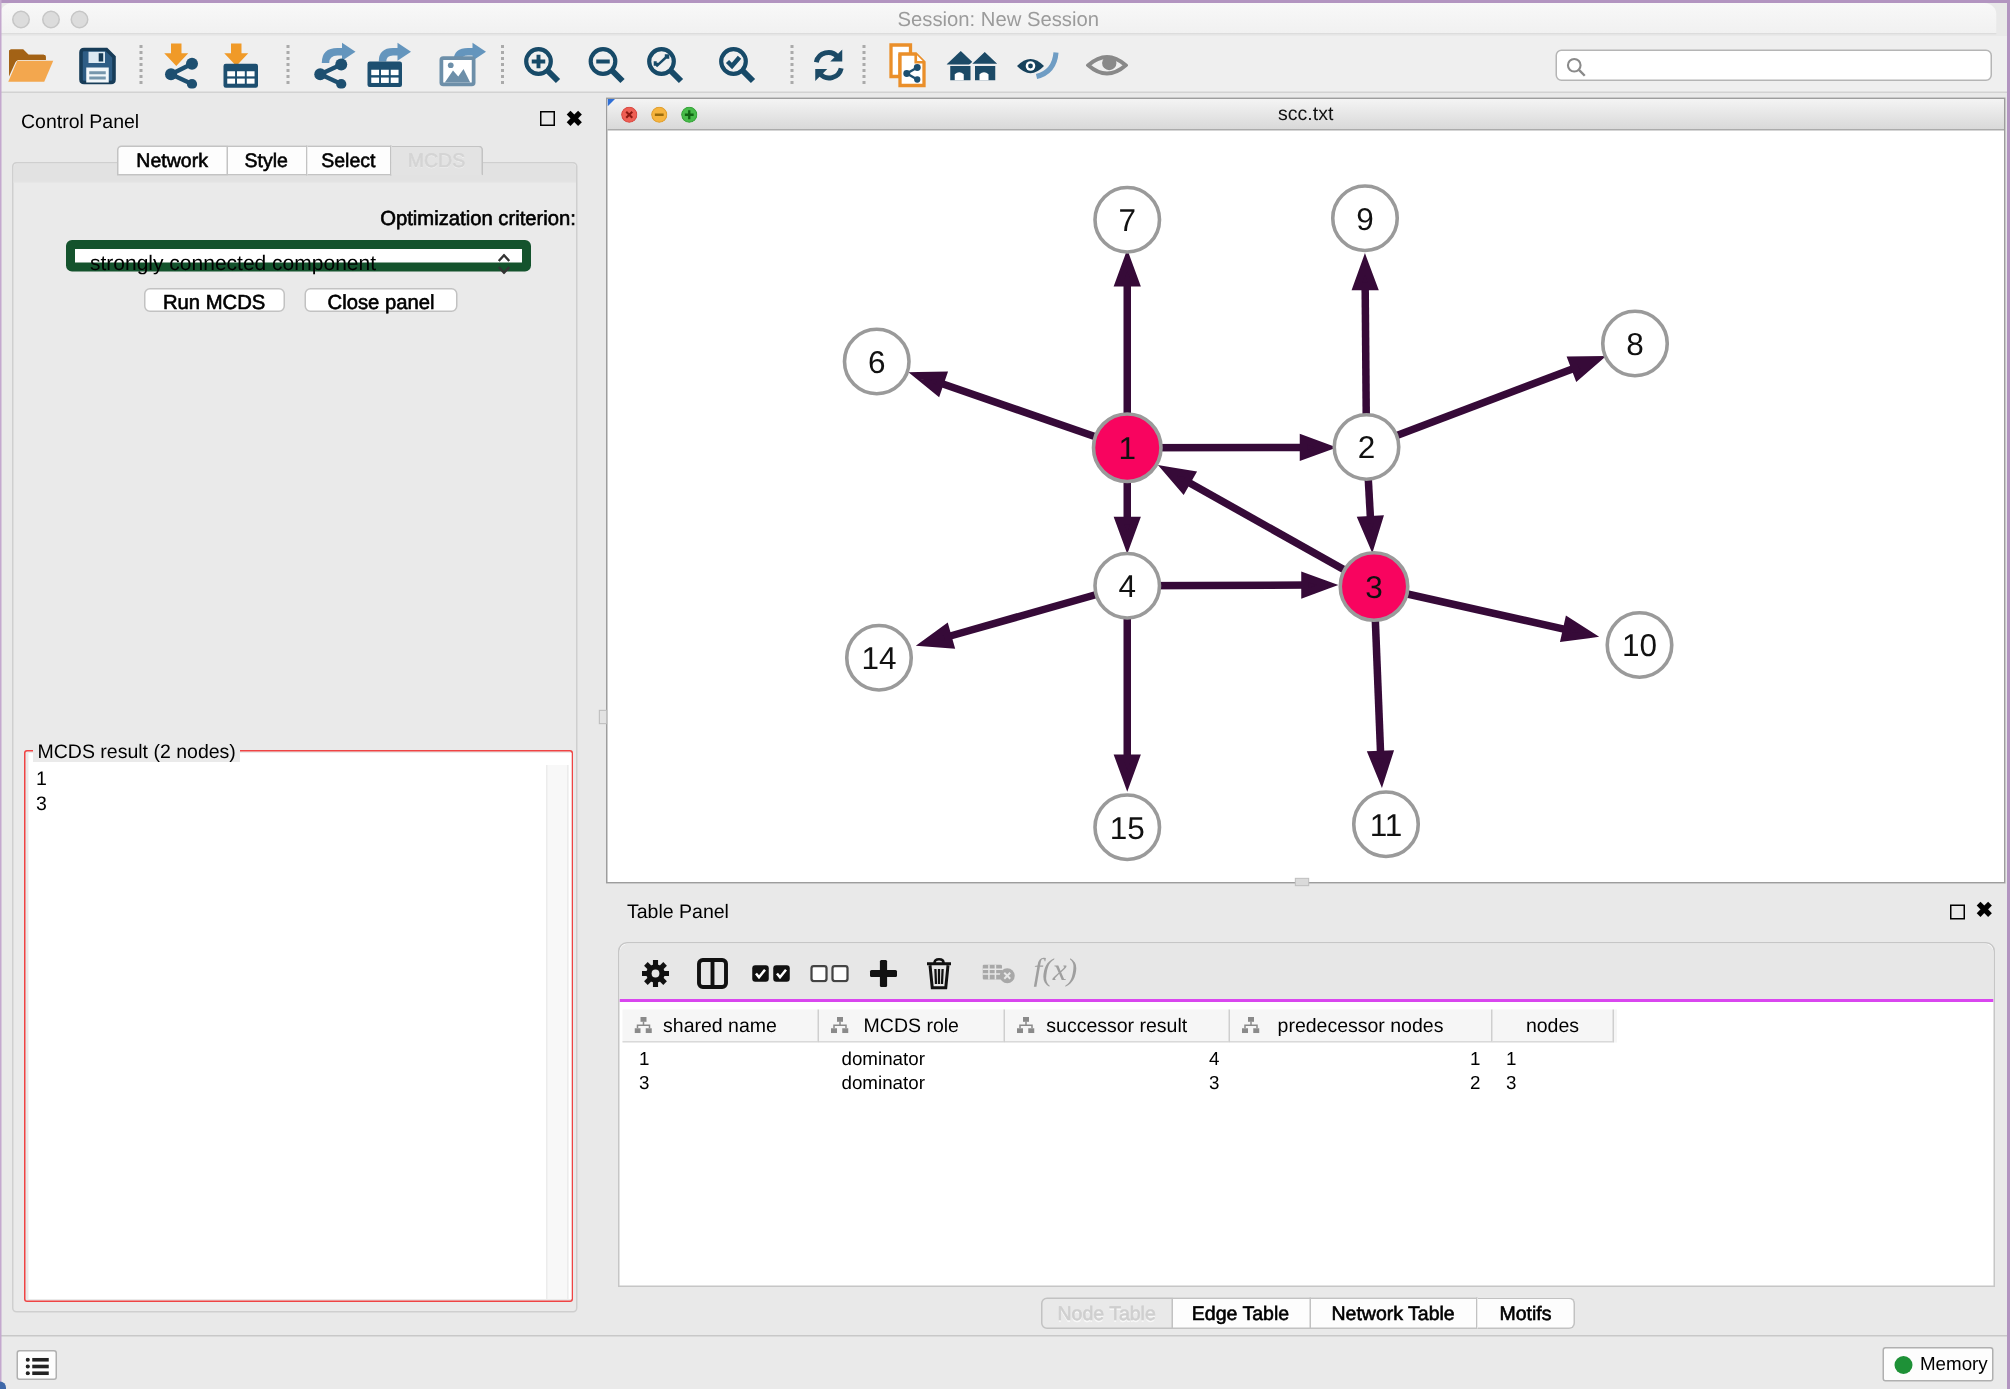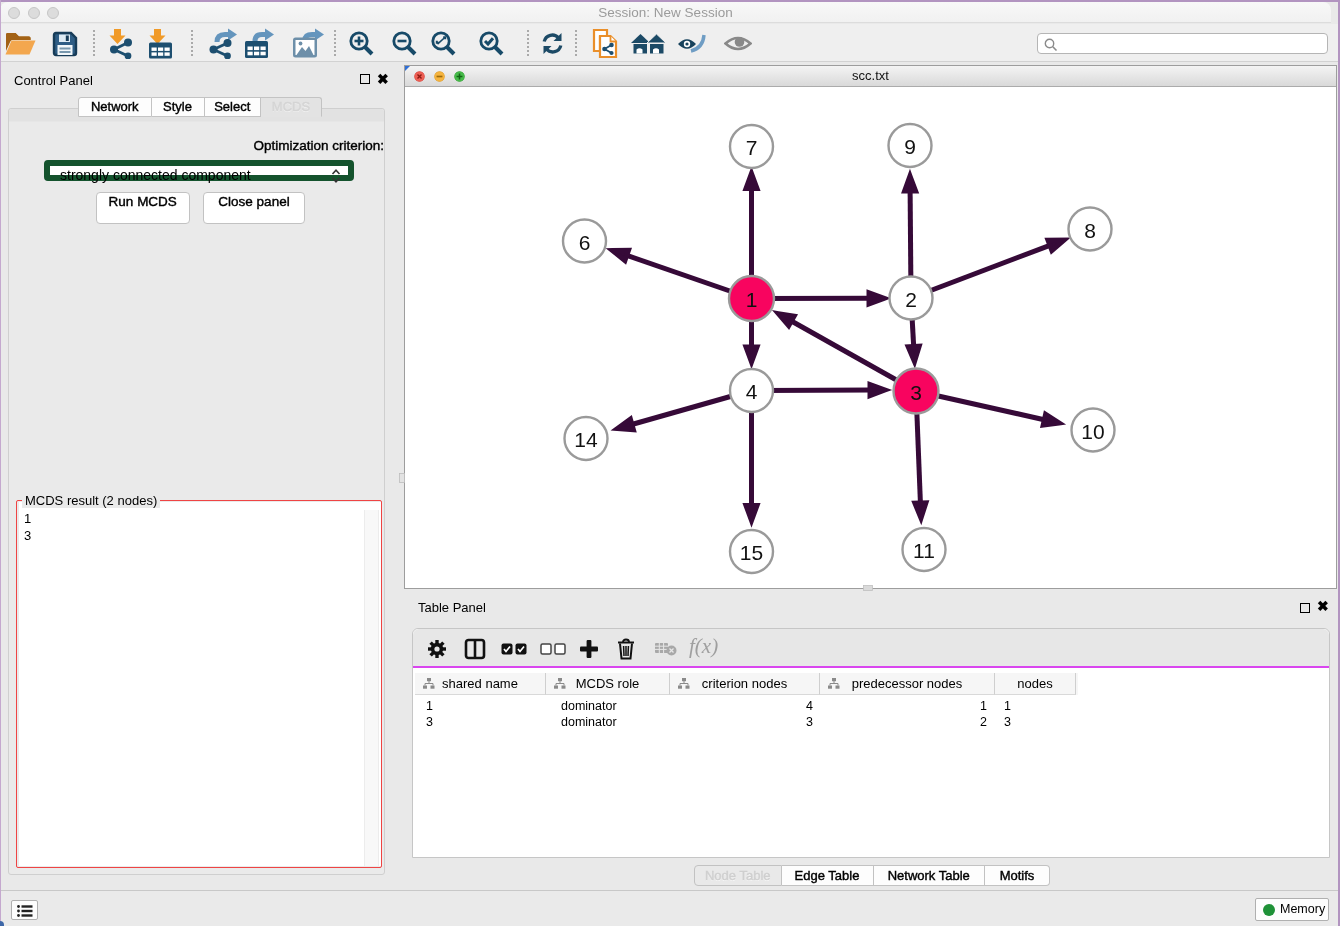--- a/index.html
+++ b/index.html
@@ -21,21 +21,21 @@
 .wmax { position:absolute; width:10px; height:10px; border:1.5px solid #000; background:transparent; }
 .wclose { position:absolute; font-size:14px; font-weight:bold; color:#000; }
 .tabs { position:absolute; display:flex; z-index:3; }
 .tab { font-size:13px; -webkit-text-stroke:0.4px #000; color:#000; background:#fdfdfd; border:1px solid #c3c3c3; border-left:none; height:20px; line-height:18px; text-align:center; }
 .tab.first { border-left:1px solid #c3c3c3; border-radius:3px 0 0 0; }
 .tab.sel { background:#e3e3e3; color:#d4d4d4; text-shadow:0 1px 0 #f2f2f2; -webkit-text-stroke:0.4px #d4d4d4; border-radius:0 3px 0 0; border-bottom:1px solid #e3e3e3; }
 #cpcontent { position:absolute; left:8px; top:46px; width:377px; height:767px; background:#eaeaea; border:1px solid #cfcfcf; border-radius:3px; }
 #cpcontent .band { position:absolute; left:0; top:0; width:100%; height:13px; background:#e2e2e2; border-radius:3px 3px 0 0; border-bottom:1px solid #e6e6e6; }
 .optlabel { position:absolute; left:0; top:29px; width:100%; text-align:right; font-size:13.5px; -webkit-text-stroke:0.4px #000; color:#000; }
 #dropdown { position:absolute; left:35px; top:51px; width:310px; height:21px; background:#fff; border:6px solid #14532d; border-radius:4px; font-size:14px; line-height:19px; padding-left:10px; color:#000; }
-.btn { position:absolute; height:32px; background:#fff; border:1px solid #c2c2c2; border-radius:4px; font-size:13.5px; text-align:center; line-height:17px; color:#000; -webkit-text-stroke:0.4px #000; }
+.btn { position:absolute; height:16px; background:#fff; border:1px solid #c2c2c2; border-radius:4px; font-size:13.5px; text-align:center; line-height:17px; color:#000; -webkit-text-stroke:0.4px #000; }
 #fieldset { position:absolute; left:7px; top:391px; width:366px; height:368px; border:1px solid #ef4444; border-radius:2px; }
 #fieldset .legend { position:absolute; left:5px; top:-8px; background:#eaeaea; padding:0 3px; font-size:13px; color:#000; z-index:2; }
 #fieldset .white { position:absolute; left:2px; top:1px; width:362px; height:364px; background:#fff; font-size:13px; line-height:16.5px; padding:9px 0 0 5px; color:#000; }
 #fieldset .sbar { position:absolute; left:345px; top:8px; width:15px; height:356px; background:#f8f8f8; border-left:1px solid #ececec; border-right:1px solid #ececec; }
 
 #statusbar { position:absolute; left:0; top:890px; width:1340px; height:36px; background:#eaeaea; border-top:1px solid #c8c8c8; }
 #listbtn { position:absolute; left:11px; top:9px; width:27px; height:20px; background:#fdfdfd; border:1px solid #b0b0b0; border-radius:2px; }
 #membtn { position:absolute; left:1255px; top:7px; width:74px; height:23px; background:#fdfdfd; border:1px solid #b0b0b0; border-radius:2px; font-size:12.5px; line-height:21px; padding-left:24px; color:#000; }
 #memdot { position:absolute; left:7px; top:5px; width:12px; height:12px; border-radius:50%; background:#1e9137; border:none; }
 
@@ -371,21 +371,21 @@
             <line x1="8.6" y1="0" x2="8.6" y2="10"></line>
           </g>
         <circle cx="16.5" cy="7.5" r="5" fill="#a8a8a8"></circle>
         <path d="M14.5 5.5 L18.5 9.5 M18.5 5.5 L14.5 9.5" stroke="#e7e7e7" stroke-width="1.3"></path>
       </svg>
       <div style="position:absolute;left:276px;top:5px;font-family:'Liberation Serif',serif;font-style:italic;font-size:21px;color:#9f9f9f;">f(x)</div>
     </div>
     <div id="thead">
       <div class="thcell" style="left:0px;width:131px;">shared name</div>
       <div class="thcell" style="left:131px;width:124px;">MCDS role</div>
-      <div class="thcell" style="left:255px;width:150px;">criterion nodes</div>
+      <div class="thcell" style="left:255px;width:150px;">successor result</div>
       <div class="thcell" style="left:405px;width:175px;">predecessor nodes</div>
       <div class="thcell" style="left:580px;width:81px;">nodes</div>
       <svg class="sorticon" style="left:8px;" width="12" height="11" viewBox="0 0 12 11">
           <g fill="#8a8a8a">
             <rect x="4" y="0" width="4" height="3.2"></rect>
             <rect x="0" y="7.5" width="4" height="3.2"></rect>
             <rect x="7.5" y="7.5" width="4" height="3.2"></rect>
           </g>
           <path d="M6 3 L6 5.5 M2 7.5 L2 5.5 L10 5.5 L10 7.5" fill="none" stroke="#8a8a8a" stroke-width="1"></path>
         </svg>

